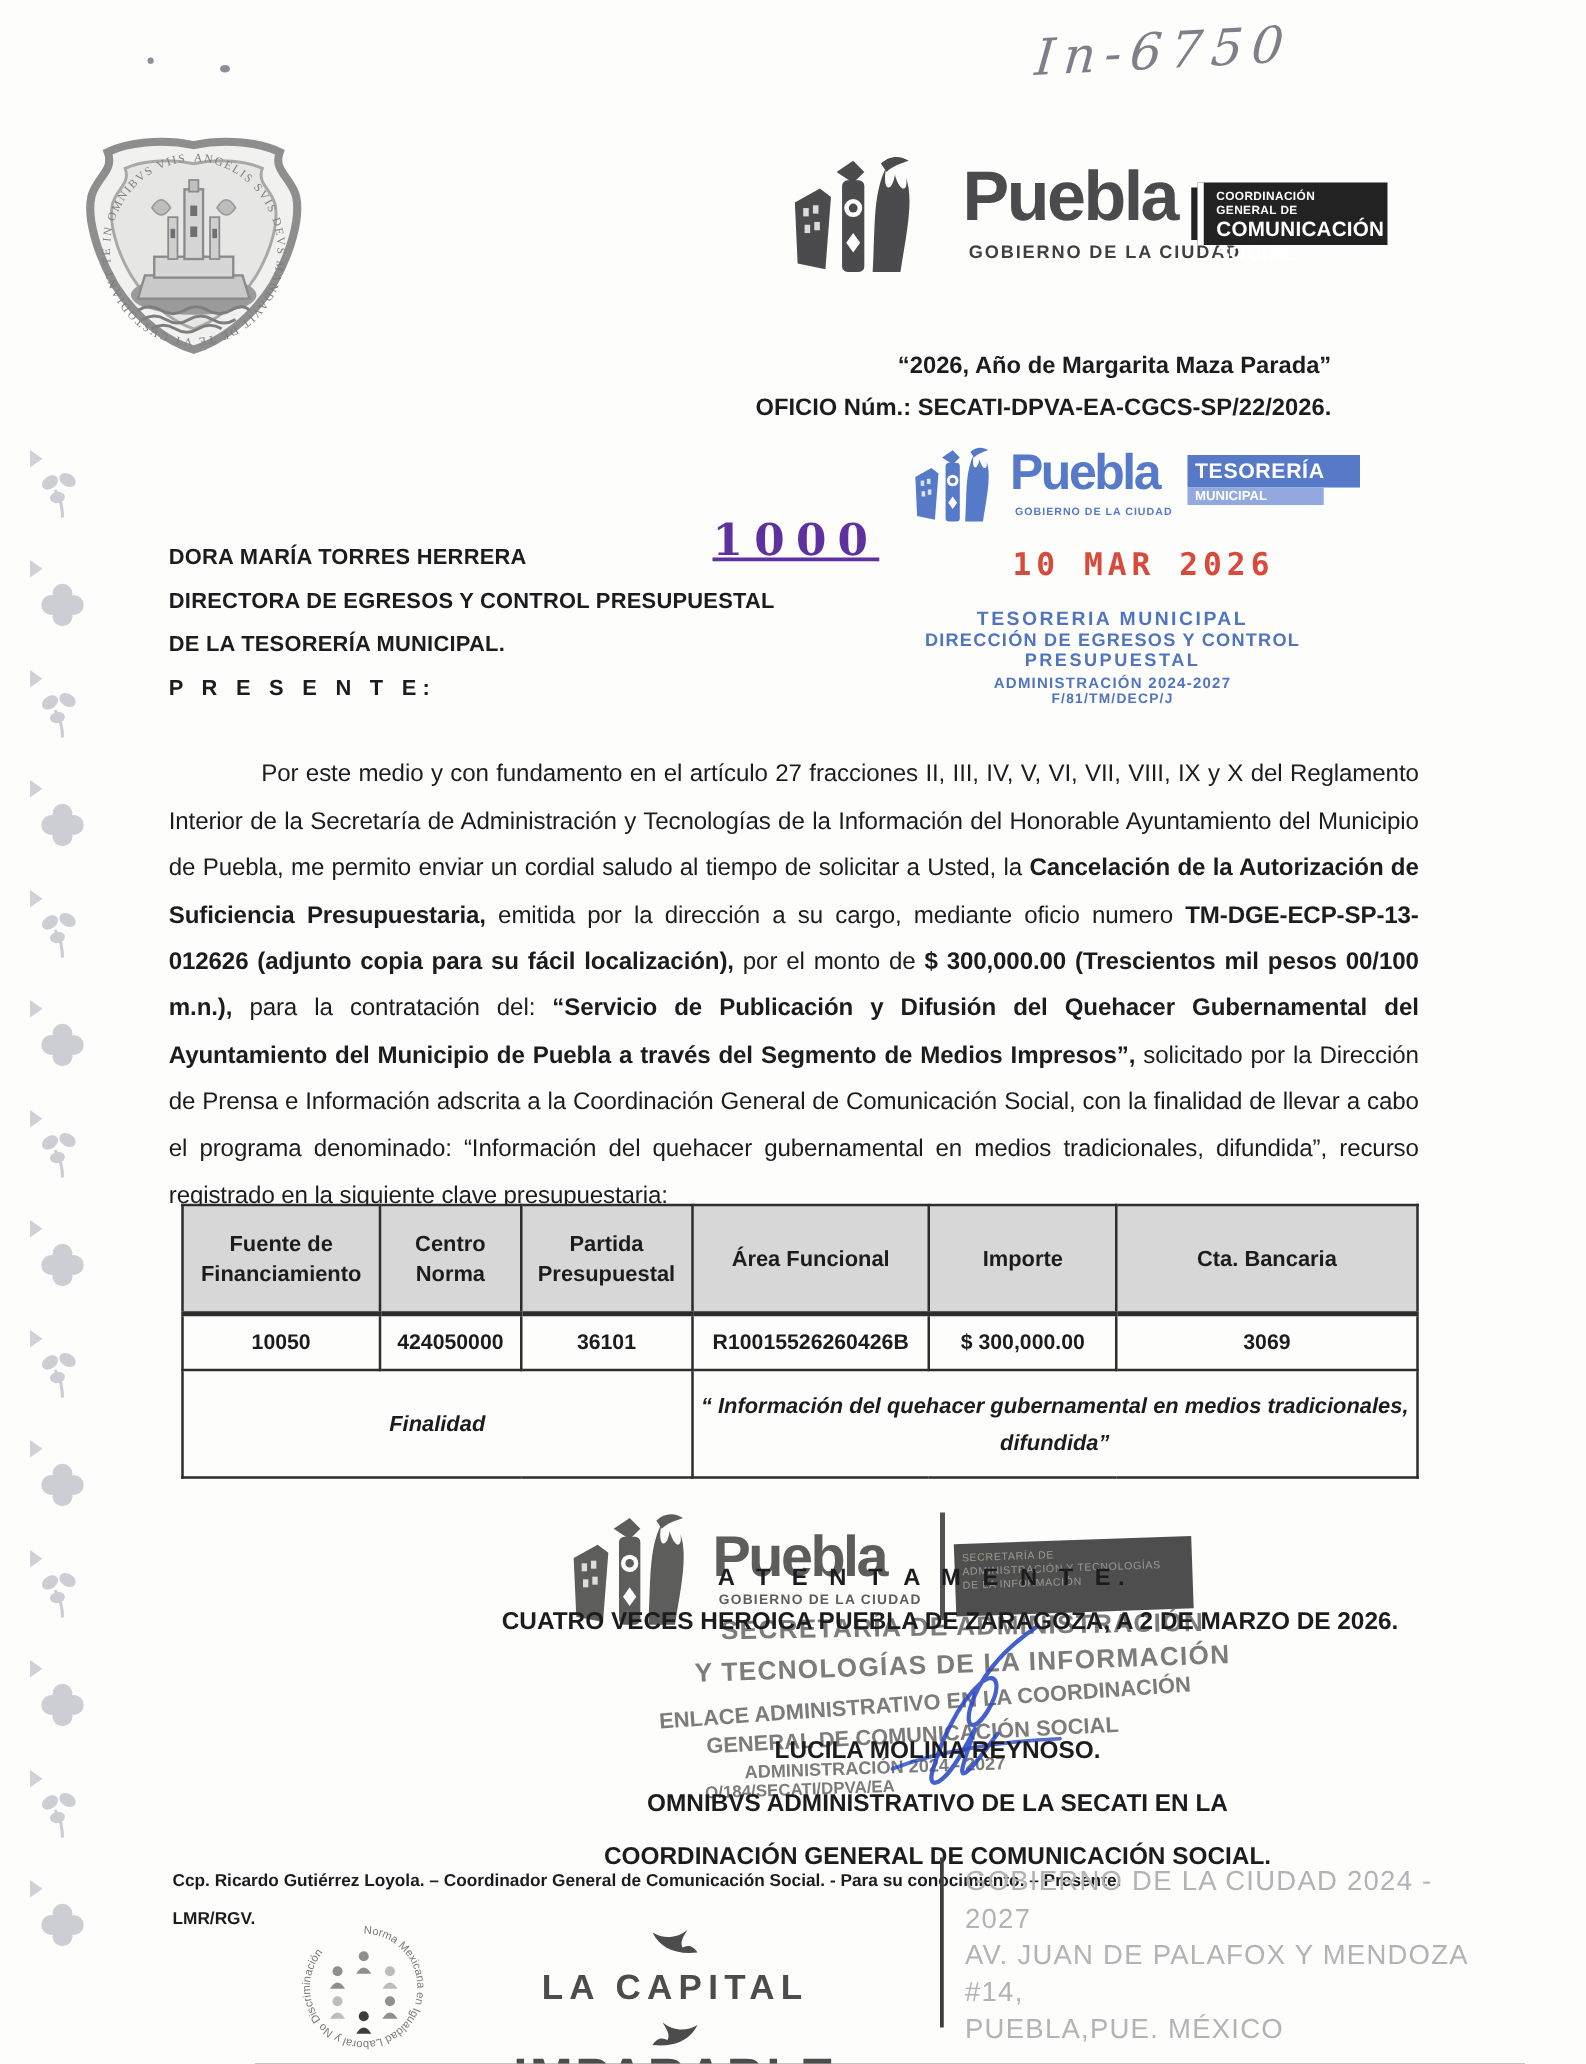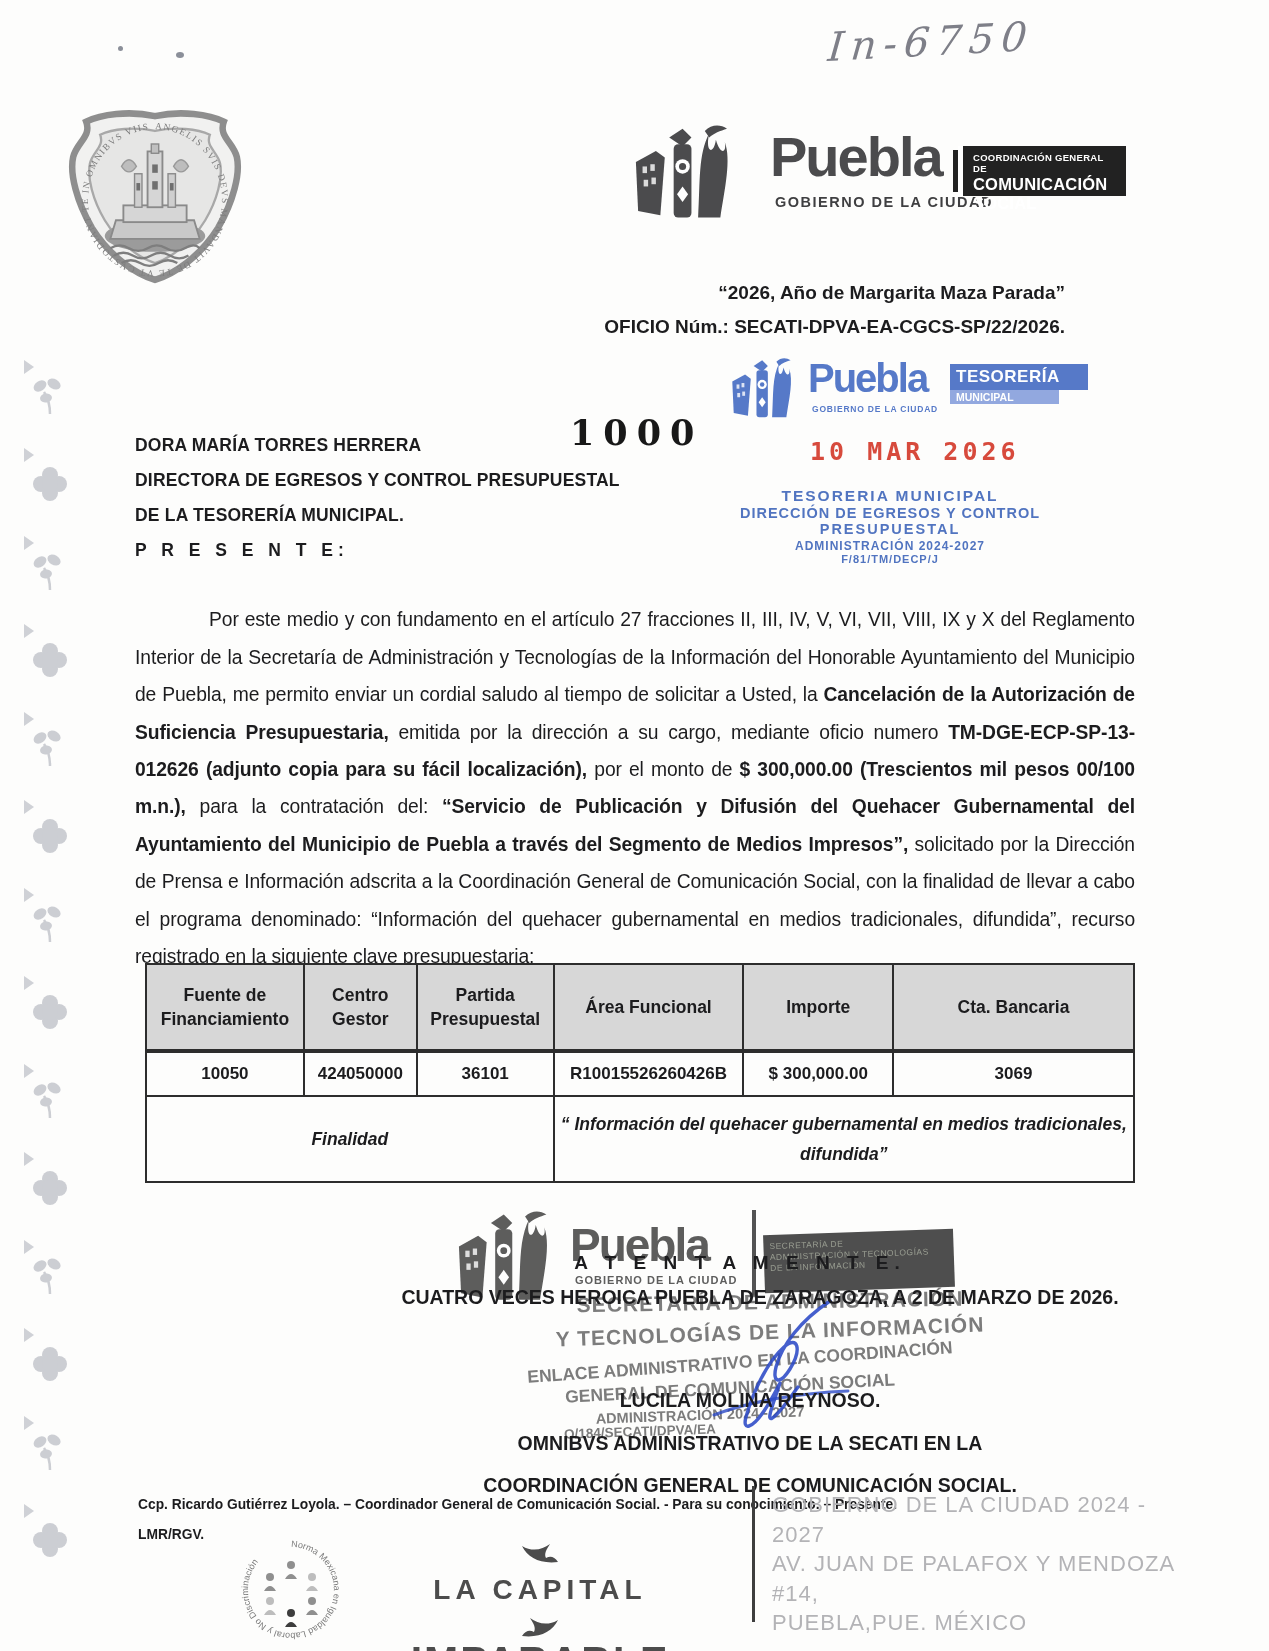--- a/index.html
+++ b/index.html
@@ -19,38 +19,38 @@
     font-size:40px;color:#7e7f88;letter-spacing:7px;
     transform:rotate(-3deg) skewX(-8deg);
   }
 
   
   .hdr-logo{left:628px;top:118px;width:520px;height:110px;color:#4b4b4d;}
   .hdr-logo .mark{position:absolute;left:0;top:4px;}
   .wordmark{font-weight:bold;letter-spacing:-2px;color:#4b4b4d;}
   .hdr-logo .wordmark{position:absolute;left:142px;top:6px;font-size:56px;}
   .hdr-logo .gob{position:absolute;left:147px;top:76px;font-size:14.5px;font-weight:bold;letter-spacing:1.5px;color:#3f3f41;}
-  .hdr-box{position:absolute;left:330px;top:28px;width:168px;height:50px;background:#222;color:#fff;
+  .hdr-box{position:absolute;left:330px;top:28px;width:152px;height:50px;background:#222;color:#fff;
     border-left:5px solid #fff;box-shadow:-9px 0 0 -4px #222;padding:6px 8px 0 10px;box-sizing:border-box;}
   .hdr-box .l1{font-size:9.5px;font-weight:bold;letter-spacing:.3px;}
   .hdr-box .l2{font-size:16.5px;font-weight:bold;letter-spacing:.2px;margin-top:1px;}
 
   .motto{left:460px;top:276px;width:605px;text-align:right;font-size:19px;font-weight:bold;line-height:34px;}
 
   
   .tes-stamp{left:728px;top:352px;width:360px;height:80px;color:#4a70c5;opacity:.93;}
   .tes-stamp .mark{position:absolute;left:0;top:4px;}
   .tes-stamp .wordmark{position:absolute;left:80px;top:4px;font-size:40px;color:#4a70c5;}
   .tes-stamp .gob{position:absolute;left:84px;top:52px;font-size:8.5px;font-weight:bold;letter-spacing:.8px;}
   .tes-box{position:absolute;left:222px;top:12px;width:138px;}
   .tes-box .r1{background:#4a70c5;color:#fff;font-size:17px;font-weight:bold;padding:3px 6px;letter-spacing:.5px;}
   .tes-box .r2{background:#8aa2dd;color:#fff;font-size:10.5px;font-weight:bold;padding:1px 6px;width:70%;}
 
   .red-folio{left:570px;top:412px;font-family:"DejaVu Serif",serif;font-size:35px;font-weight:bold;
-    color:#000000;letter-spacing:9px;opacity:.9;}
+    color:#4c1d95;letter-spacing:9px;opacity:.9;text-decoration:underline;}
   .red-date{left:810px;top:437px;font-family:"DejaVu Sans Mono",monospace;font-size:25px;font-weight:bold;
     color:#d43b2c;letter-spacing:4px;opacity:.92;}
 
   .blue-lines{left:690px;top:487px;width:400px;text-align:center;color:#3f66ba;opacity:.9;font-weight:bold;}
   .blue-lines .s1{font-size:15.5px;letter-spacing:2px;}
   .blue-lines .s2{font-size:14.5px;letter-spacing:1px;}
   .blue-lines .s3{font-size:14.5px;letter-spacing:2px;}
   .blue-lines .s4{font-size:12px;letter-spacing:1px;margin-top:2px;}
   .blue-lines .s5{font-size:11px;letter-spacing:1px;}
 
@@ -222,21 +222,21 @@
       <col style="width:158px">
         <col style="width:113px">
         <col style="width:137px">
       <col style="width:190px">
         <col style="width:150px">
         <col style="width:242px">
     </colgroup>
     <thead>
       <tr>
         <th>Fuente de Financiamiento</th>
-        <th>Centro Gestor</th>
+        <th>Centro Norma</th>
         <th>Partida Presupuestal</th>
         <th>Área Funcional</th>
         <th>Importe</th>
         <th>Cta. Bancaria</th>
       </tr>
     </thead>
     <tbody>
       <tr class="vrow">
         <td>10050</td>
         <td>424050000</td>

